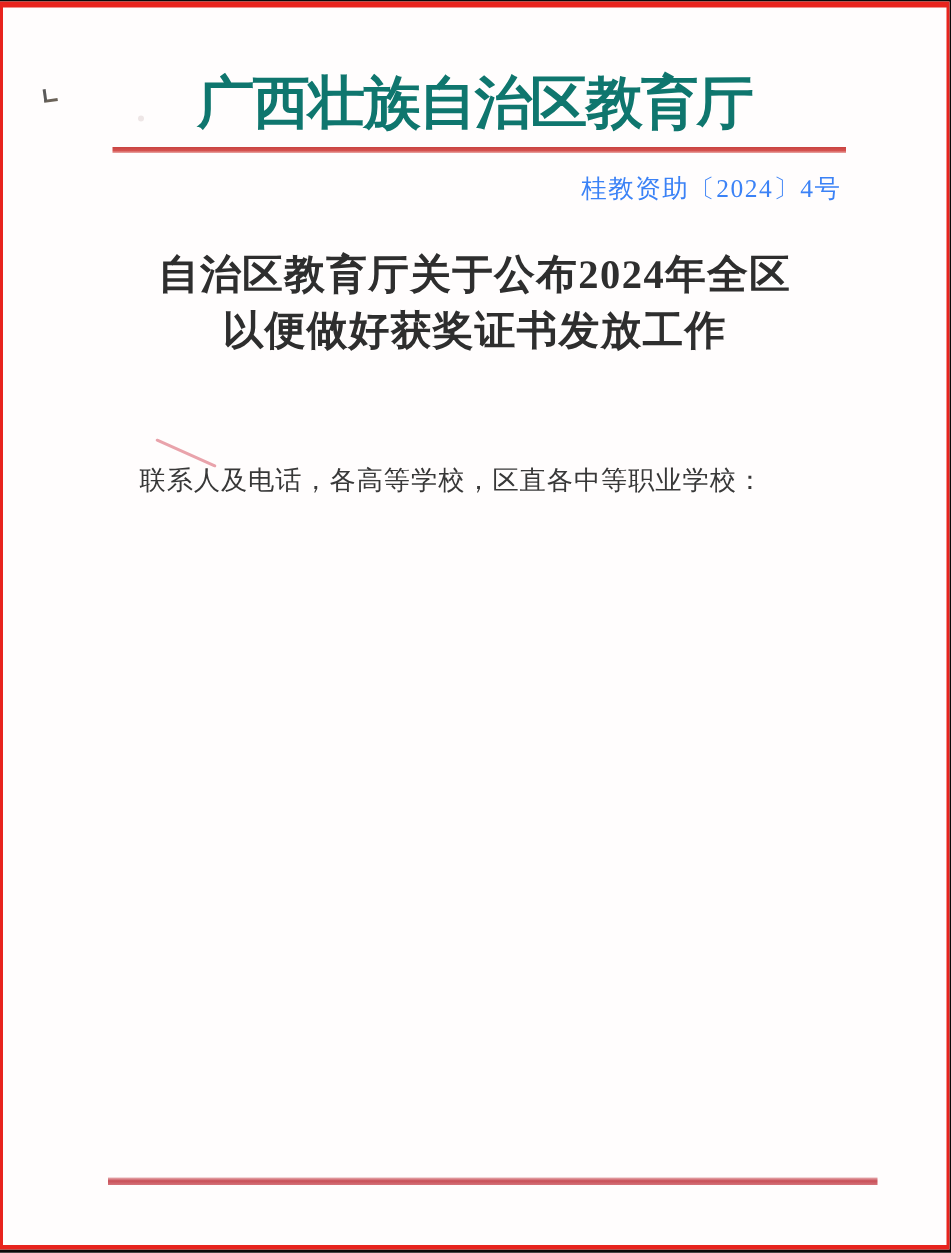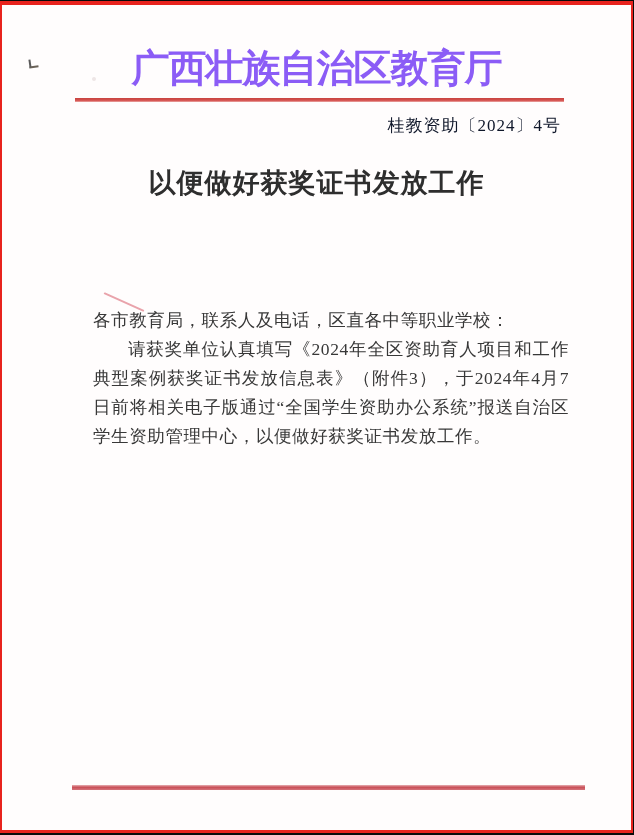--- a/index.html
+++ b/index.html
@@ -32,36 +32,36 @@
   .letterhead {
     position: absolute;
     top: 38px;
     left: 0;
     width: 100%;
     margin: 0;
     text-align: center;
     font-size: 38px;
     font-weight: bold;
     letter-spacing: -1px;
-    color: #8b5cf6;
+    color: #0f766e;
   }
   .red-rule {
     position: absolute;
     top: 93px;
     left: 73px;
     width: 489px;
     height: 4px;
     background: linear-gradient(180deg, #c84340 0%, #d5524f 60%, #eba9a7 100%);
   }
   .doc-number {
     position: absolute;
     top: 109px;
     right: 70px;
     font-size: 17px;
-    color: #0f172a;
+    color: #3b82f6;
     letter-spacing: 1px;
   }
   
   .title {
     position: absolute;
     top: 160px;
     left: 0;
     width: 100%;
     text-align: center;
     font-size: 27px;
@@ -138,24 +138,24 @@
     <span class="artifact-speck"></span>
     <span class="artifact-scratch"></span>
 
     <h1 class="letterhead">广西壮族自治区教育厅</h1>
 
     <div class="red-rule"></div>
 
     <div class="doc-number">桂教资助〔2024〕4号</div>
 
     <div class="title">
+      <div>自治区教育厅关于公布2024年全区</div>
       <div>以便做好获奖证书发放工作</div>
     </div>
 
     <div class="body-text">
-      <p class="salutation">各市教育局，联系人及电话，区直各中等职业学校：</p>
-      <p class="para">请获奖单位认真填写《2024年全区资助育人项目和工作典型案例获奖证书发放信息表》（附件3），于2024年4月7日前将相关电子版通过“全国学生资助办公系统”报送自治区学生资助管理中心，以便做好获奖证书发放工作。</p>
+      <p class="salutation">联系人及电话，各高等学校，区直各中等职业学校：</p>
     </div>
 
     <div class="footer-line"></div>
 
   </div>
 </div>
 
 </body></html>

